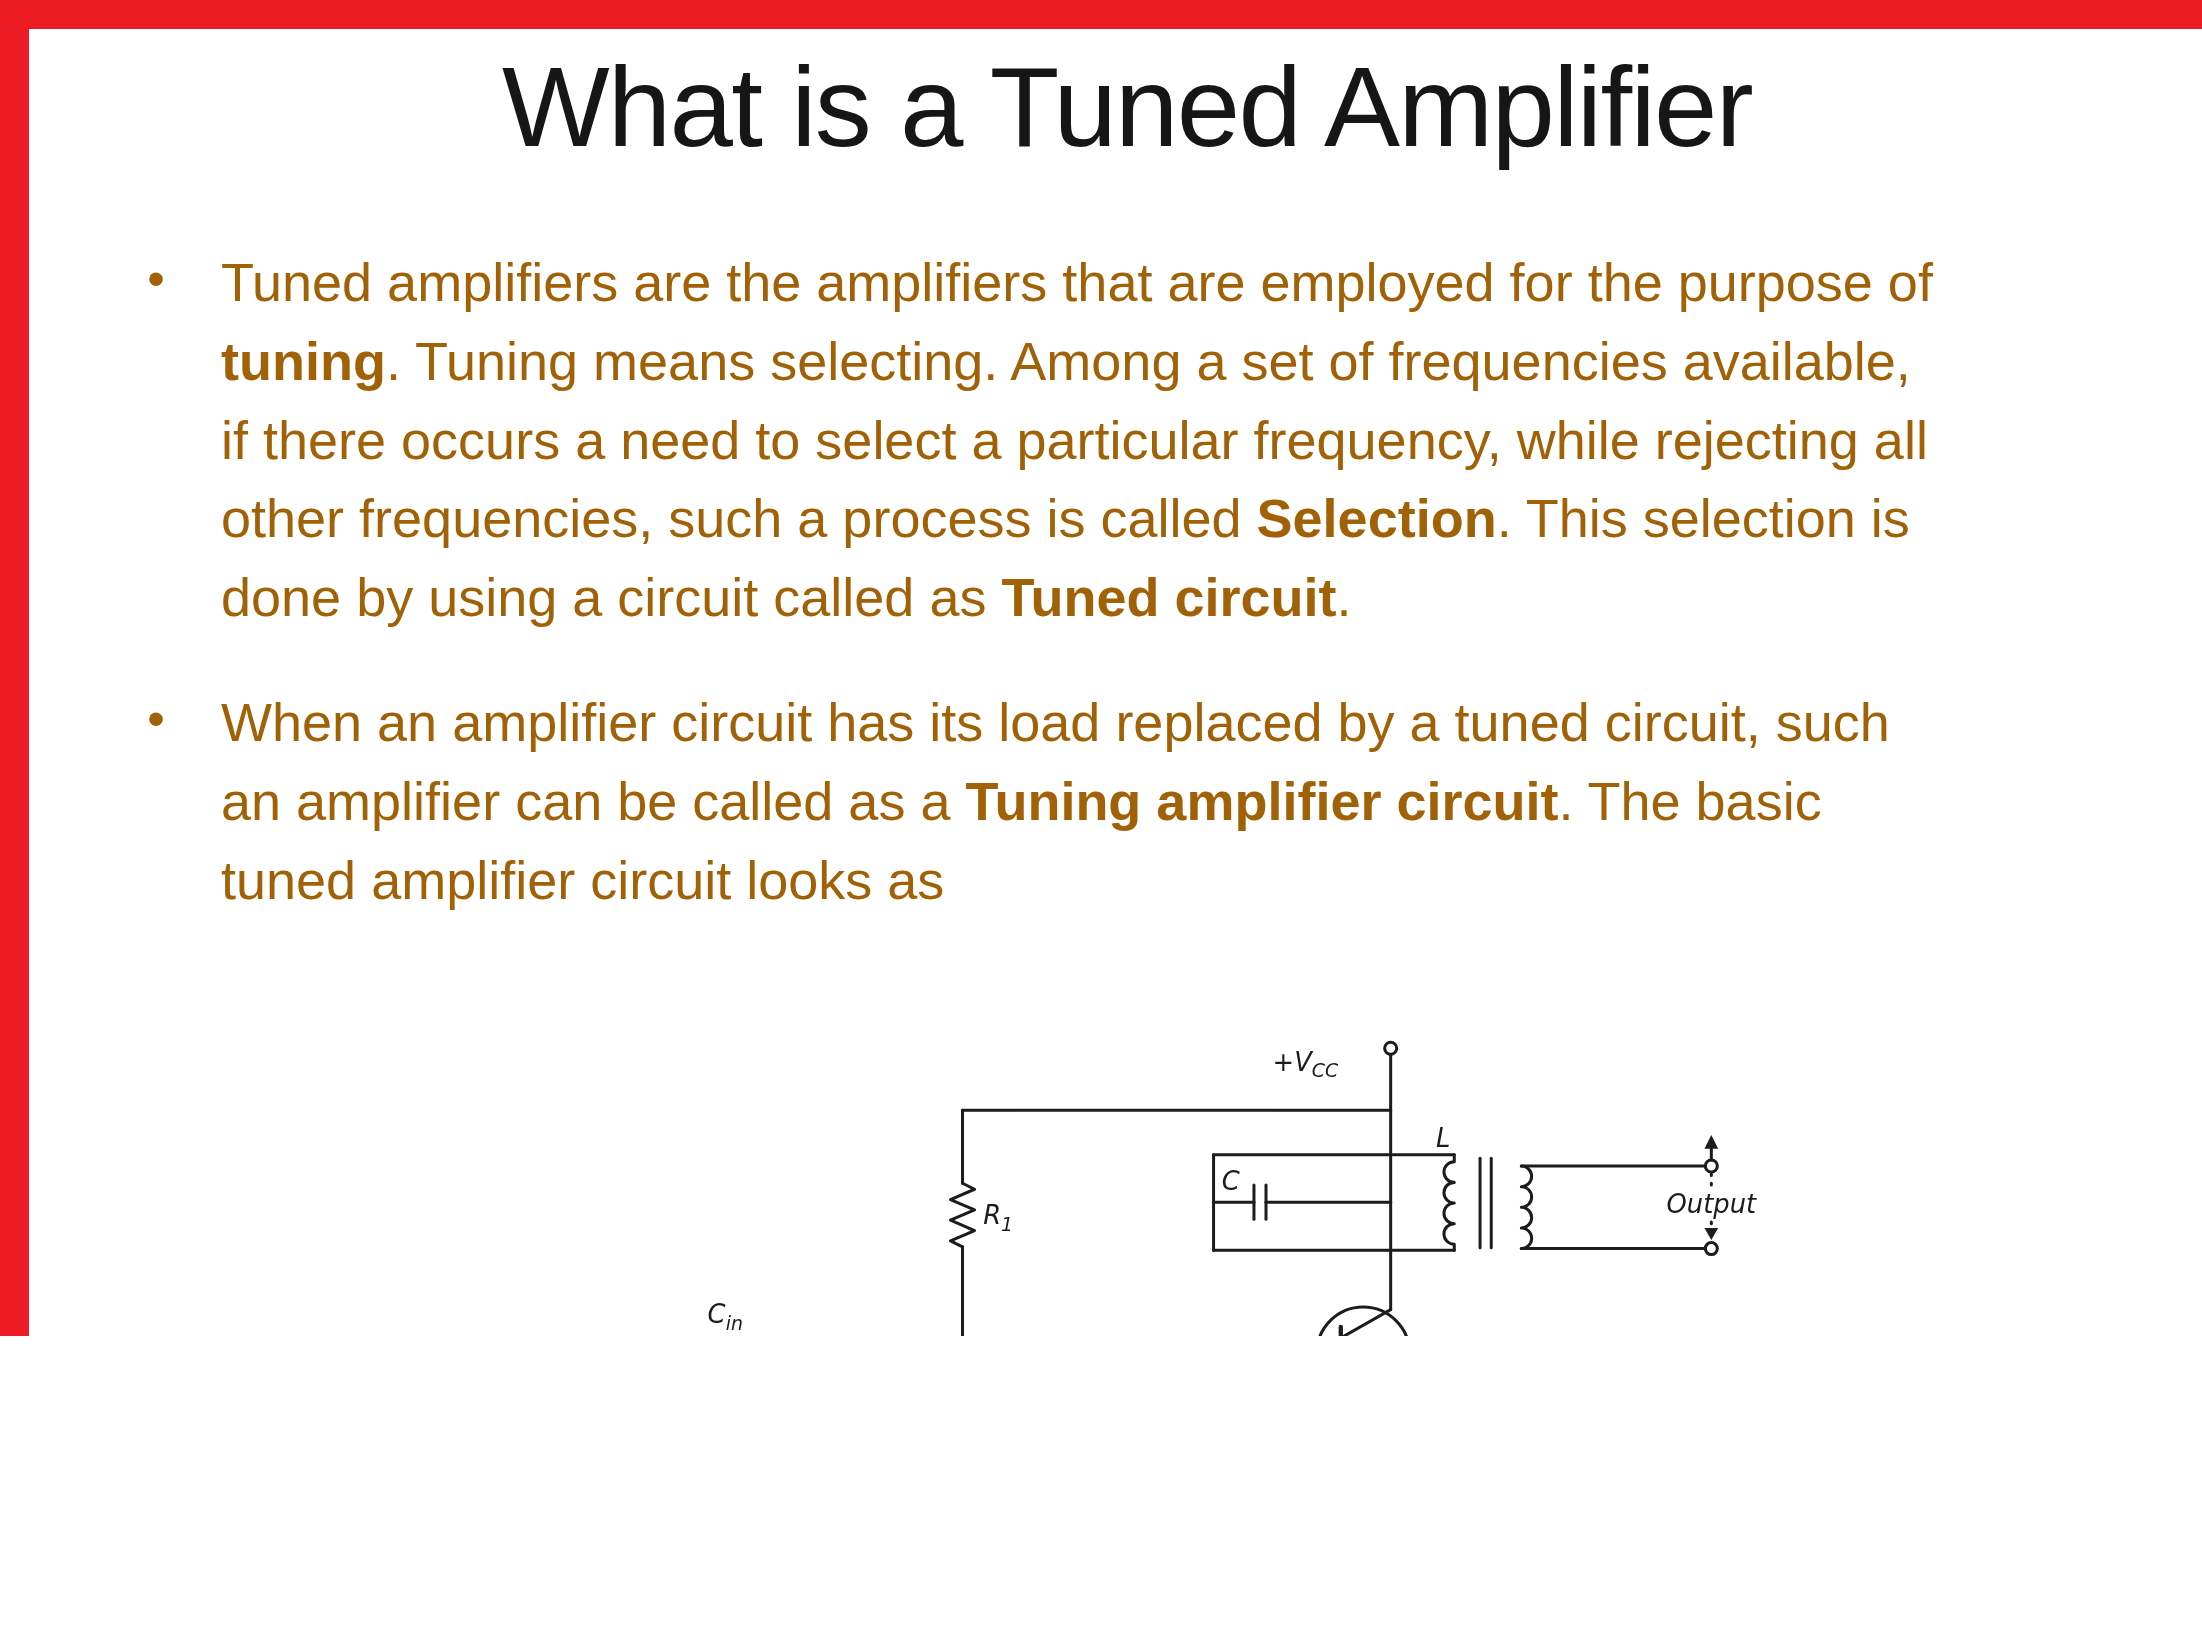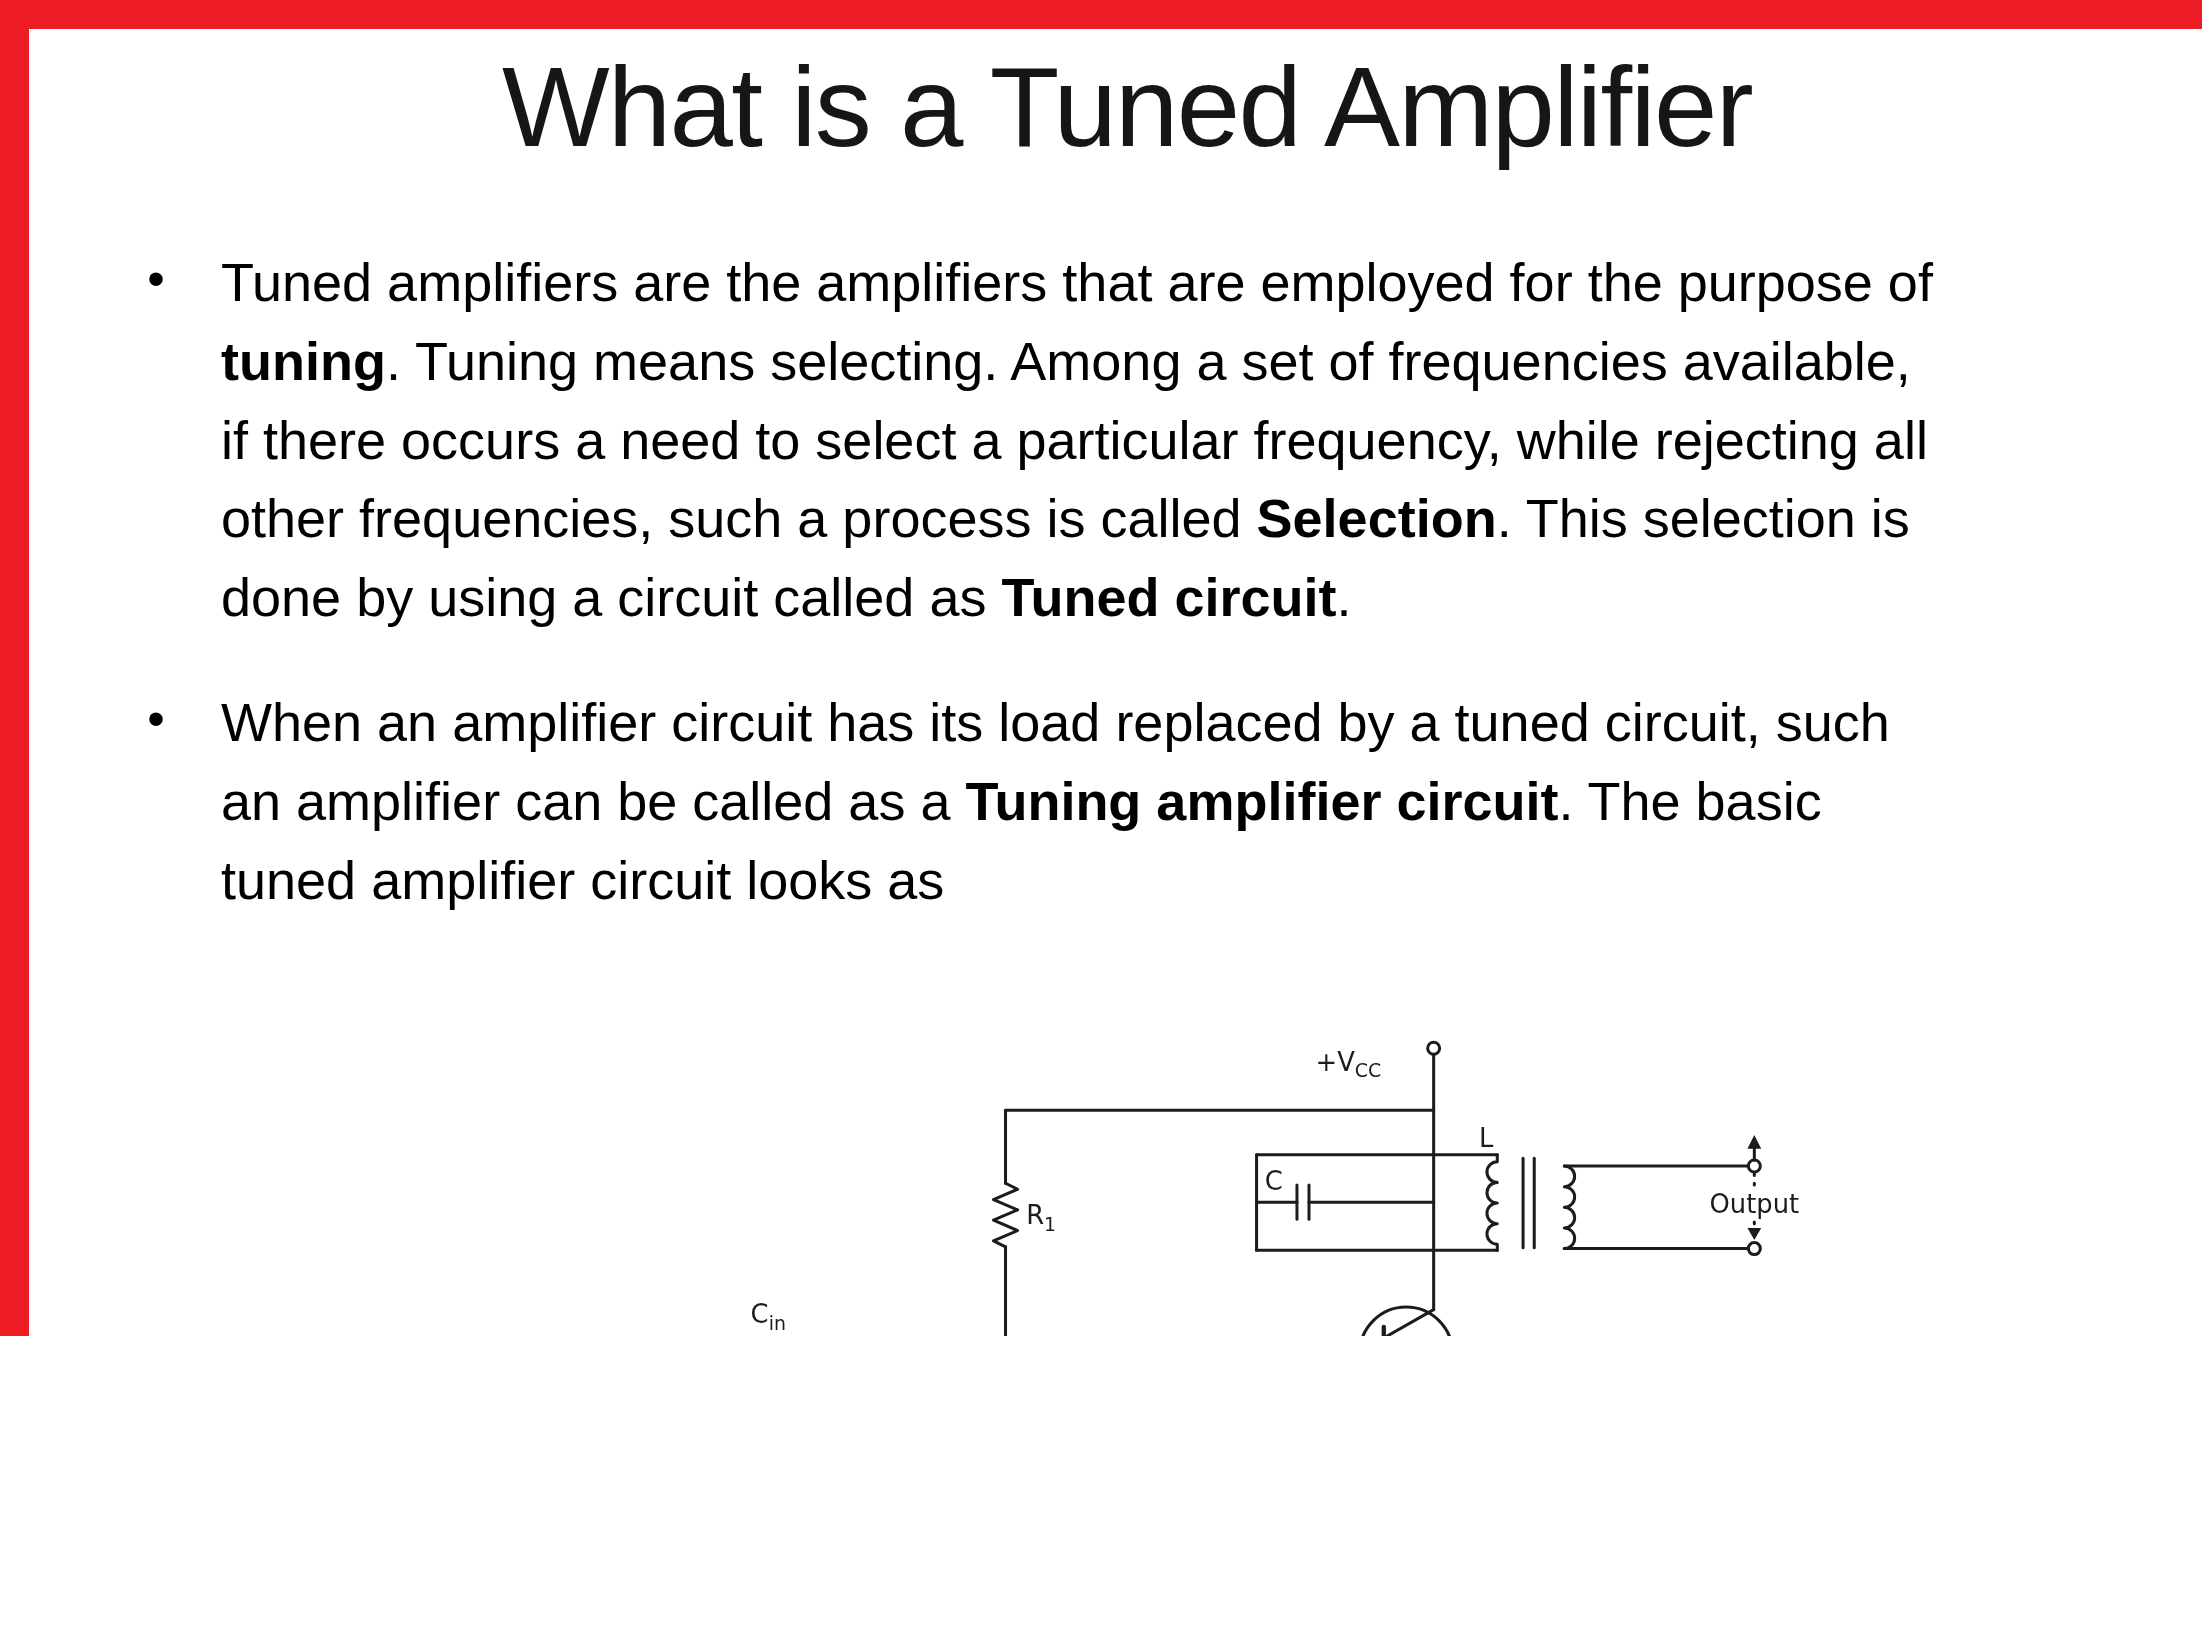--- a/index.html
+++ b/index.html
@@ -31,39 +31,39 @@
     color: #161616;
     letter-spacing: -1.7px;
     white-space: nowrap;
   }
   .content {
     position: absolute;
     top: 243px; left: 142px;
     width: 1807px;
     font-size: 54px;
     line-height: 1.46;
-    color: #000000;
+    color: #a16207;
   }
   ul.bullets { list-style: none; margin: 0; padding: 0; }
   ul.bullets li {
     position: relative;
     padding-left: 79px;
     margin-bottom: 46px;
   }
   ul.bullets li::before {
     content: "\2022";
     position: absolute;
     left: 5.2px; top: 0;
     font-size: 50px;
   }
   ul.bullets b { font-weight: 700; }
   .circuit-wrap {
     position: absolute;
-    left: 409px; top: 1007px;
-    width: 1463px; height: 576px;
+    left: 366px; top: 1007px;
+    width: 1463px; height: 576px; font-style: italic;
   }
   svg text {
     font-family: "DejaVu Sans", "Liberation Sans", sans-serif;
     font-size: 30px;
     fill: #1c1c1c;
     stroke: none;
   }
   svg .sub { font-size: 22px; }
 </style>
 </head>

